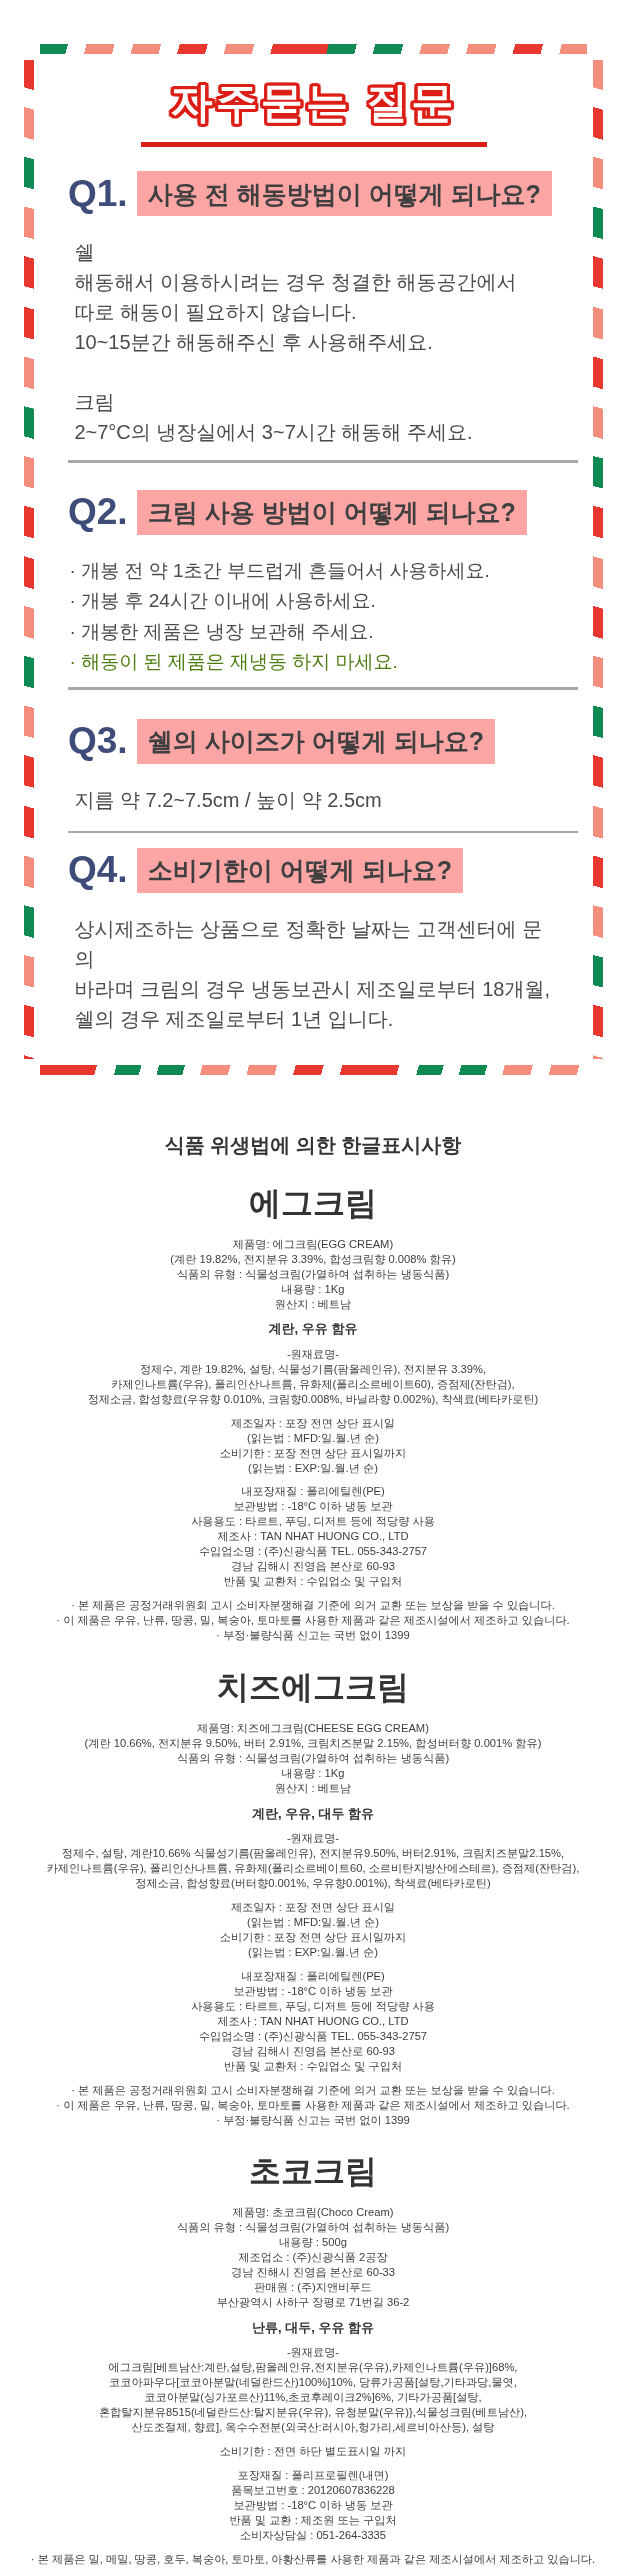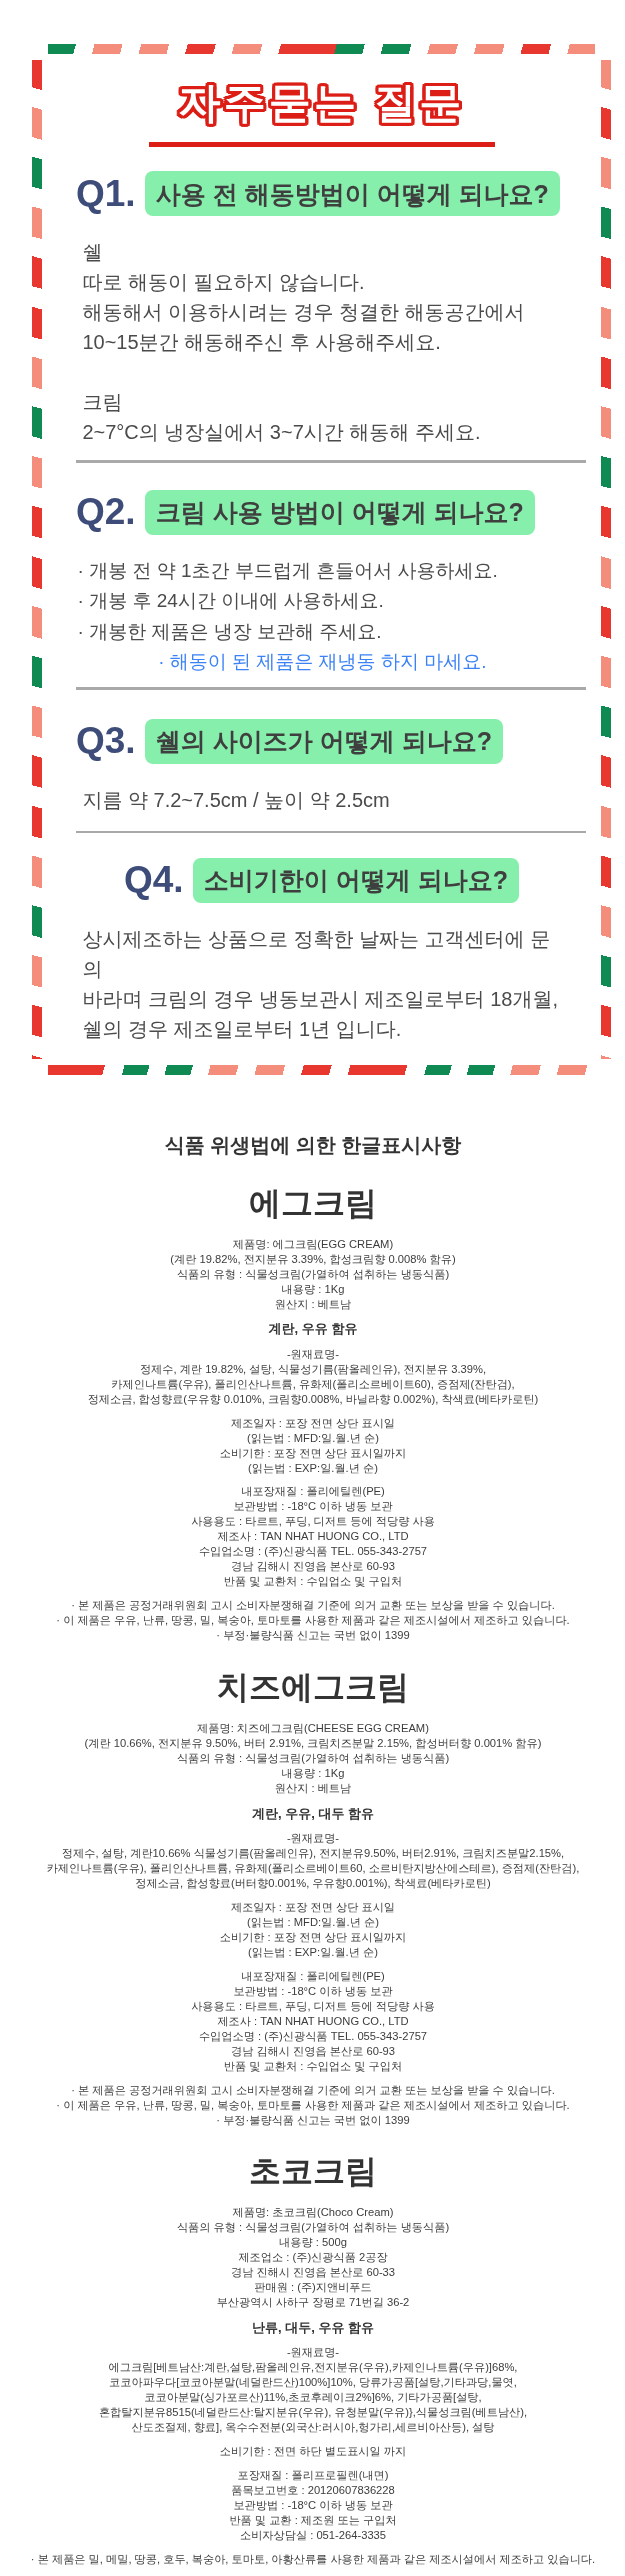--- a/index.html
+++ b/index.html
@@ -1,20 +1,20 @@
 <!DOCTYPE html>
 <html style="font-size:13px"><head>
 <meta charset="utf-8">
 <style>
   * { margin:0; padding:0; box-sizing:border-box; }
   body { background:#ffffff; font-family:"Liberation Sans","DejaVu Sans",sans-serif; }
   .page { position:relative; width:626px; height:2576px; background:#ffffff; overflow:hidden; margin:0 auto; }
 
   
-  .faq-envelope { position:absolute; left:32px; top:44px; width:579px; height:1031px; background:#ffffff; }
+  .faq-envelope { position:absolute; left:24px; top:44px; width:579px; height:1031px; background:#ffffff; }
   .strip { position:absolute; }
   .strip-h {
     height:10.4px; left:16px; right:16px;
     background:repeating-linear-gradient(105deg,
       #108a53 0 27px,  transparent 27px 45px,
       #f58d7c 45px 72px, transparent 72px 90px,
       #f58d7c 90px 117px, transparent 117px 135px,
       #e8372e 135px 162px, transparent 162px 180px,
       #f58d7c 180px 207px, transparent 207px 225px,
       #e8372e 225px 279px, #108a53 279px 306px, transparent 306px 324px);
@@ -57,31 +57,31 @@
       -3.2px 0 #dc1e16, 3.2px 0 #dc1e16, 0 -3.2px #dc1e16, 0 3.2px #dc1e16,
       -2.4px -2.4px #dc1e16, 2.4px -2.4px #dc1e16, -2.4px 2.4px #dc1e16, 2.4px 2.4px #dc1e16,
       -3.2px -1.6px #dc1e16, 3.2px -1.6px #dc1e16, -3.2px 1.6px #dc1e16, 3.2px 1.6px #dc1e16,
       -1.6px -3.2px #dc1e16, 1.6px -3.2px #dc1e16, -1.6px 3.2px #dc1e16, 1.6px 3.2px #dc1e16;
   }
   .faq-title-underline { width:346px; height:5.6px; background:#dc1e16; margin:11.2px auto 0 auto; }
 
   .qa-row { display:flex; align-items:center; gap:9px; margin-top:24px; }
   .q-label { font-size:37px; font-weight:800; color:#3d4c78; flex:0 0 auto; }
   .q-highlight {
-    display:inline-block; background:#86efac; color:#3f3f3f;
+    display:inline-block; background:#fca5a5; color:#3f3f3f;
     font-size:25px; font-weight:800; line-height:1.0;
-    padding:10.4px 11.2px 9.6px 11.2px; border-radius:8px;
+    padding:10.4px 11.2px 9.6px 11.2px; border-radius:0;
   }
   .qa-row.q2 { margin-top:27px; }
   .qa-row.q3 { margin-top:29px; }
-  .qa-row.q4 { margin-top:25px;justify-content:center; }
+  .qa-row.q4 { margin-top:15px; }
 
   .q-answer { margin-top:21px; padding-left:6.4px; font-size:20px; color:#4b4b4b; line-height:30px; }
   .q-answer.bullets { line-height:30.5px; font-size:19px; padding-left:1.6px; }
-  .q-answer .red { color:#3b82f6;text-align:center; }
+  .q-answer .red { color:#4d7c0f; }
   .q-answer .gap { height:30px; }
   .q-answer.q4a { line-height:30px; }
 
   .divider { width:510px; height:2.4px; background:#a9a9a9; margin:13px auto 0 auto; }
   .divider.d2 { margin-top:9.6px; }
   .divider.d3 { margin-top:16px; }
 
   
   .label-section { position:absolute; left:0; top:1132px; width:626px; text-align:center; color:#3d3d3d; }
   .label-heading { font-size:20px; font-weight:800; color:#333333; }
@@ -106,22 +106,22 @@
       <h1 class="faq-title">자주묻는 질문</h1>
       <div class="faq-title-underline"></div>
 
       <div class="qa">
         <div class="qa-row">
           <span class="q-label">Q1.</span>
           <span class="q-highlight">사용 전 해동방법이 어떻게 되나요?</span>
         </div>
         <div class="q-answer">
             <div>쉘</div>
+            <div>해동해서 이용하시려는 경우 청결한 해동공간에서</div>
             <div>따로 해동이 필요하지 않습니다.</div>
-            <div>해동해서 이용하시려는 경우 청결한 해동공간에서</div>
             <div>10~15분간 해동해주신 후 사용해주세요.</div>
             <div class="gap"></div>
             <div>크림</div>
             <div>2~7°C의 냉장실에서 3~7시간 해동해 주세요.</div>
           </div>
       </div>
 
       <div class="divider"></div>
 
       <div class="qa">

